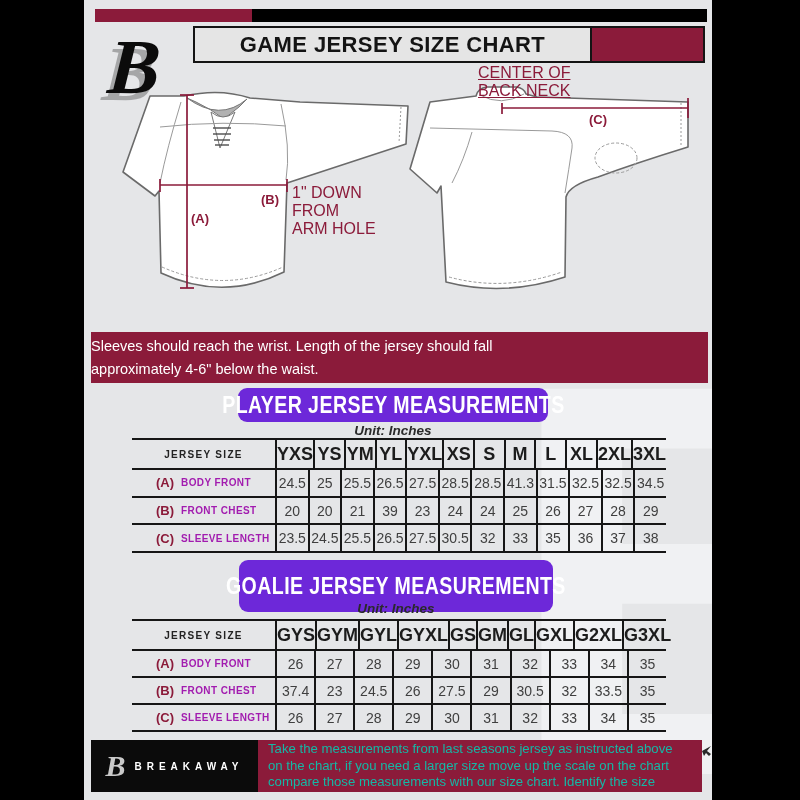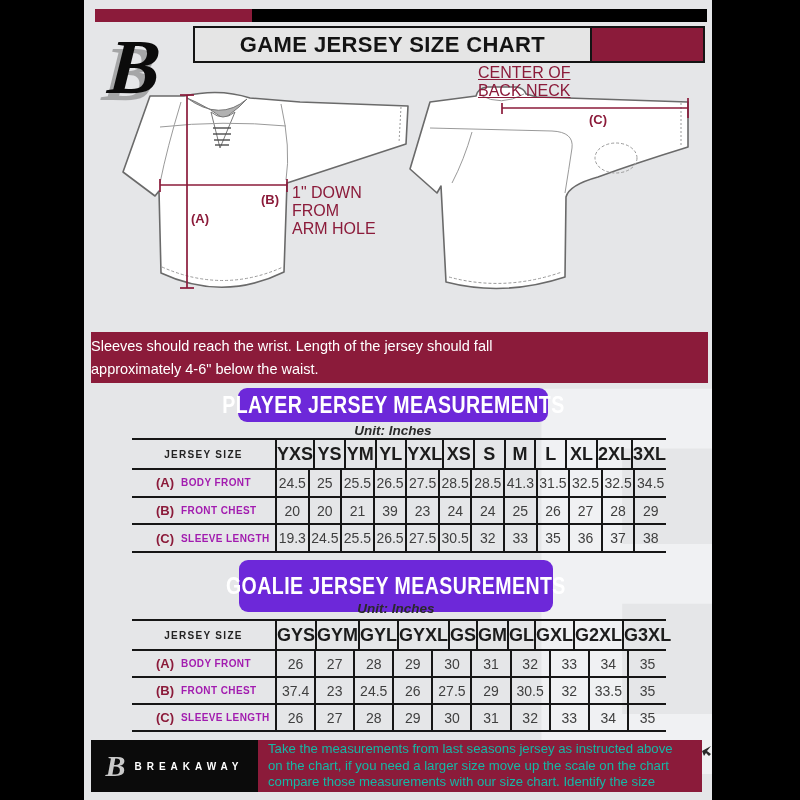--- a/index.html
+++ b/index.html
@@ -219,21 +219,21 @@
           <div class="cell val">26</div>
           <div class="cell val">27</div>
           <div class="cell val">28</div>
           <div class="cell val">29</div>
         </div>
         <div class="mrow drow" style="grid-template-columns: 143px repeat(12, 1fr); height: 27.7px;">
           <div class="cell label-cell">
             <span class="row-key">(C)</span>
             <span class="row-label">SLEEVE LENGTH</span>
           </div>
-          <div class="cell val">19.3</div>
+          <div class="cell val">23.5</div>
           <div class="cell val">24.5</div>
           <div class="cell val">25.5</div>
           <div class="cell val">26.5</div>
           <div class="cell val">27.5</div>
           <div class="cell val">30.5</div>
           <div class="cell val">32</div>
           <div class="cell val">33</div>
           <div class="cell val">35</div>
           <div class="cell val">36</div>
           <div class="cell val">37</div>

